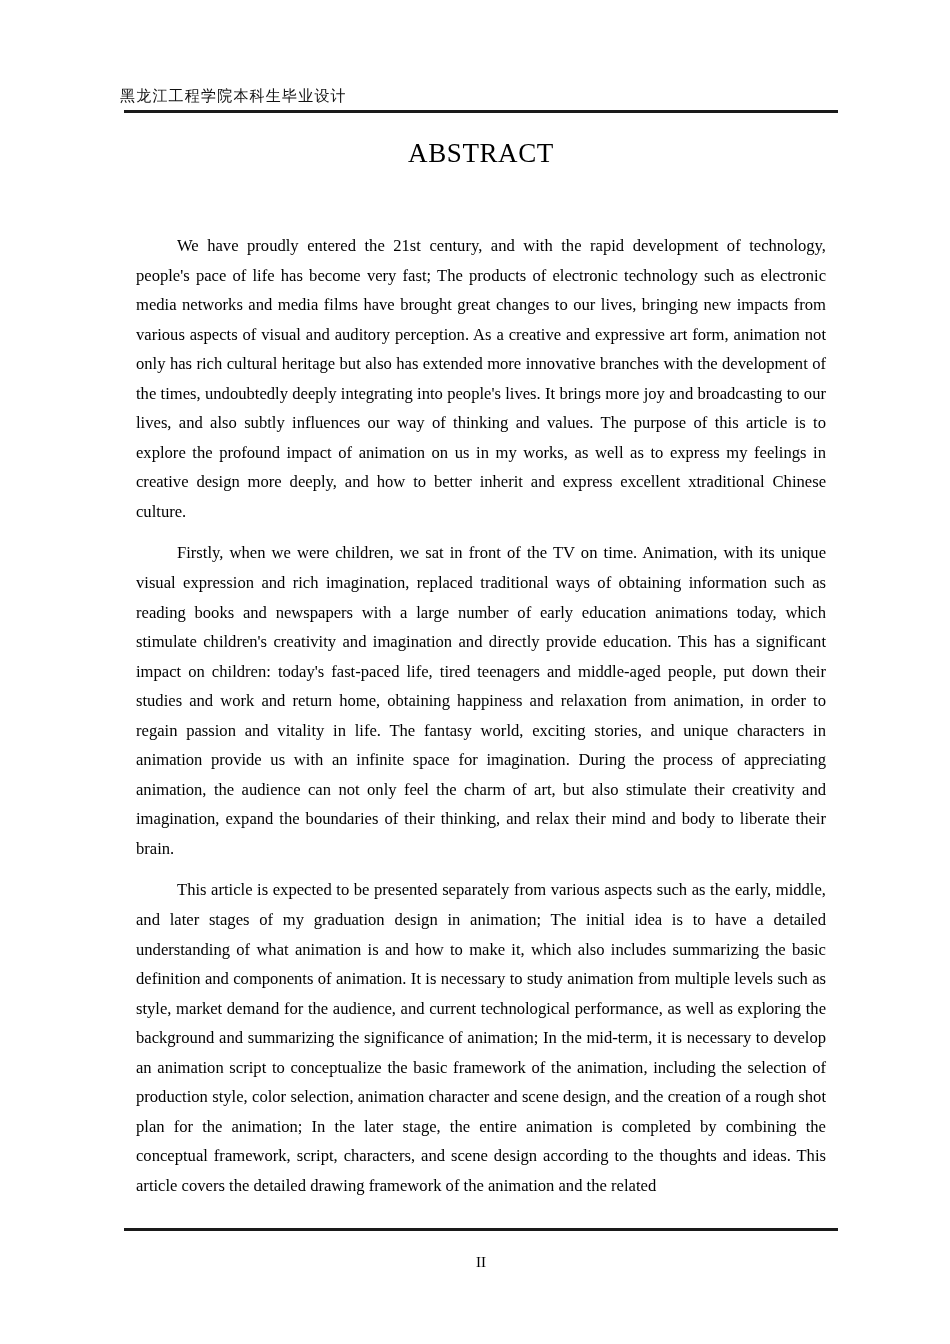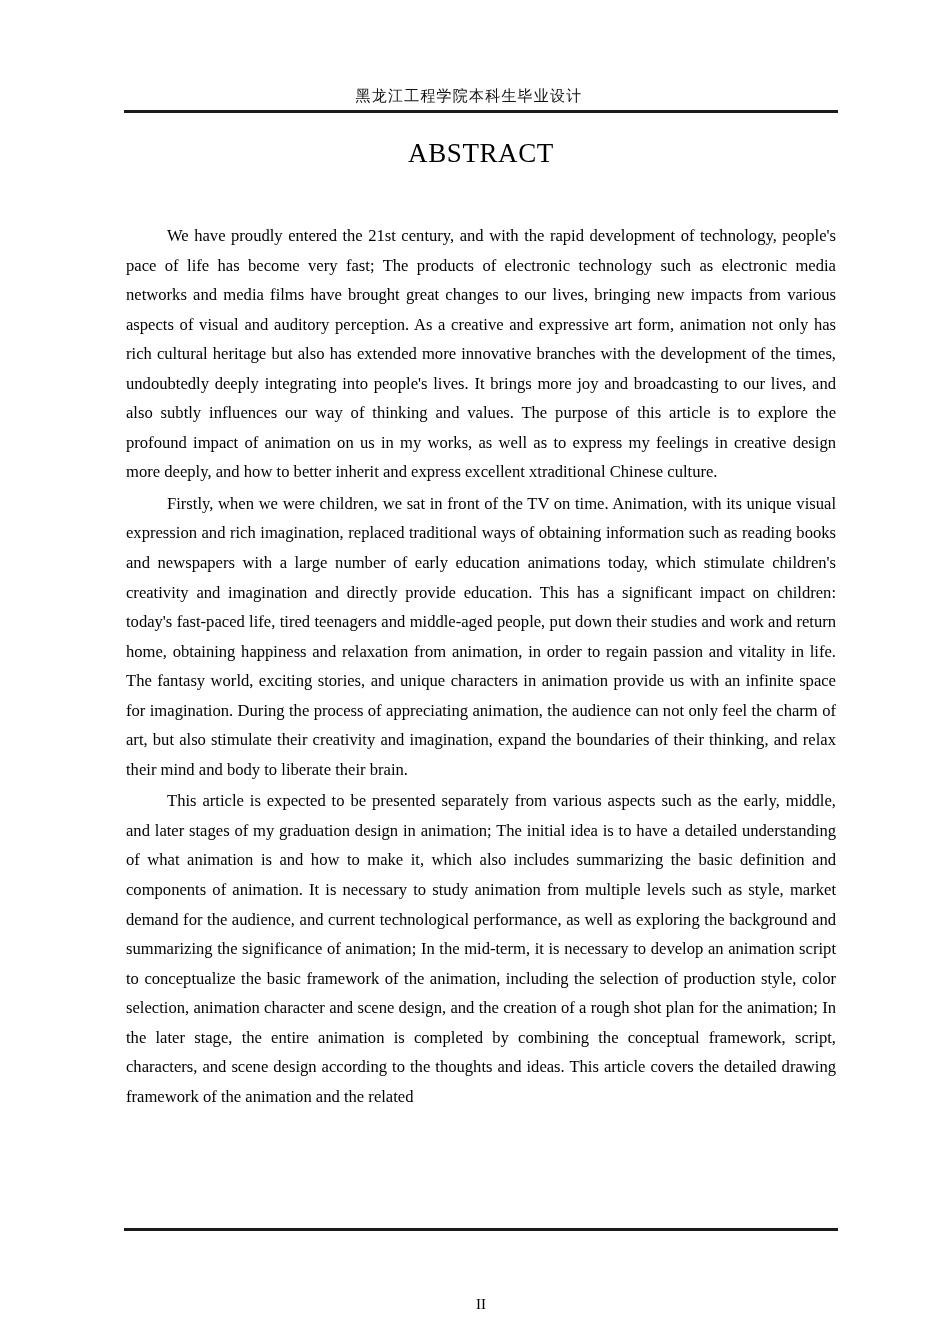--- a/index.html
+++ b/index.html
@@ -19,24 +19,24 @@
   .page {
     position: relative;
     width: 950px;
     height: 1344px;
     box-sizing: border-box;
   }
 
   
   .page-header {
     position: absolute;
-    left: 112px;
+    left: 120px;
     top: 86px;
     width: 714px;
-    text-align: center;
+    text-align: left;
   }
   .page-header .header-text {
     display: inline-block;
     font-family: "DejaVu Serif", "Liberation Serif", serif;
     font-size: 15px;
     letter-spacing: 1.2px;
     line-height: 20px;
     color: #111111;
     transform: scaleY(1.04);
   }
@@ -64,21 +64,21 @@
   }
 
   
   .body-area {
     position: absolute;
     left: 124px;
     top: 219px;
     width: 714px;
   }
   .para {
-    margin: 2px;
+    margin: 12px;
     padding: 0;
     text-align: justify;
     text-justify: inter-word;
     text-indent: 41px;
     font-size: 16.6px;
     line-height: 29.55px;
     color: #000000;
     hyphens: none;
   }
 
@@ -90,21 +90,20 @@
     width: 714px;
     height: 0;
     border-top: 3px solid #1a1a1a;
   }
   .page-footer {
     position: absolute;
     left: 124px;
     top: 1252px;
     width: 714px;
     text-align: center;
-    margin-top: 42px;
   }
   .page-footer .page-number {
     font-size: 15px;
     line-height: 20px;
     color: #000000;
   }
 </style>
 </head>
 <body>
 

